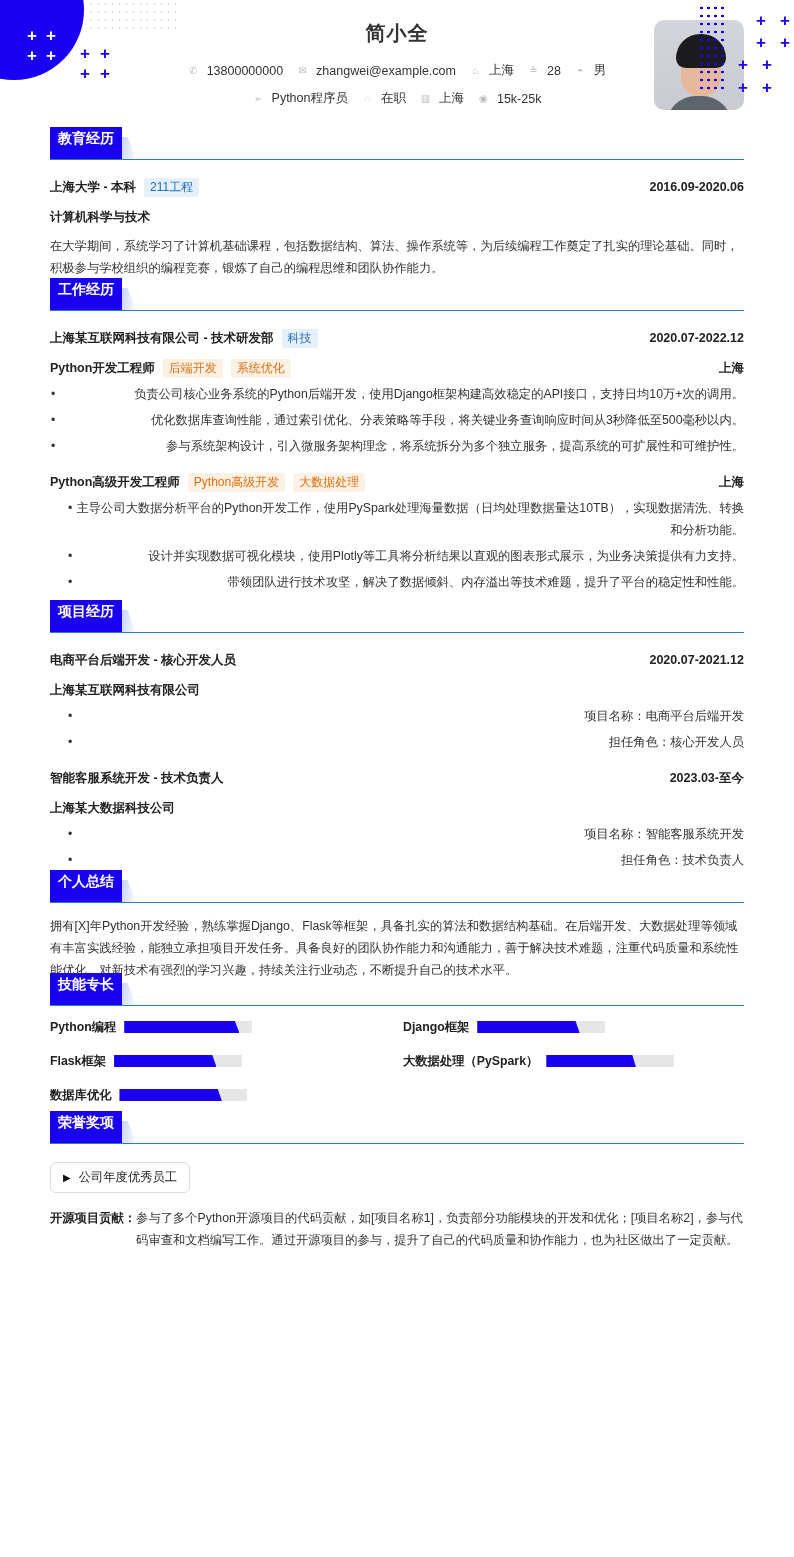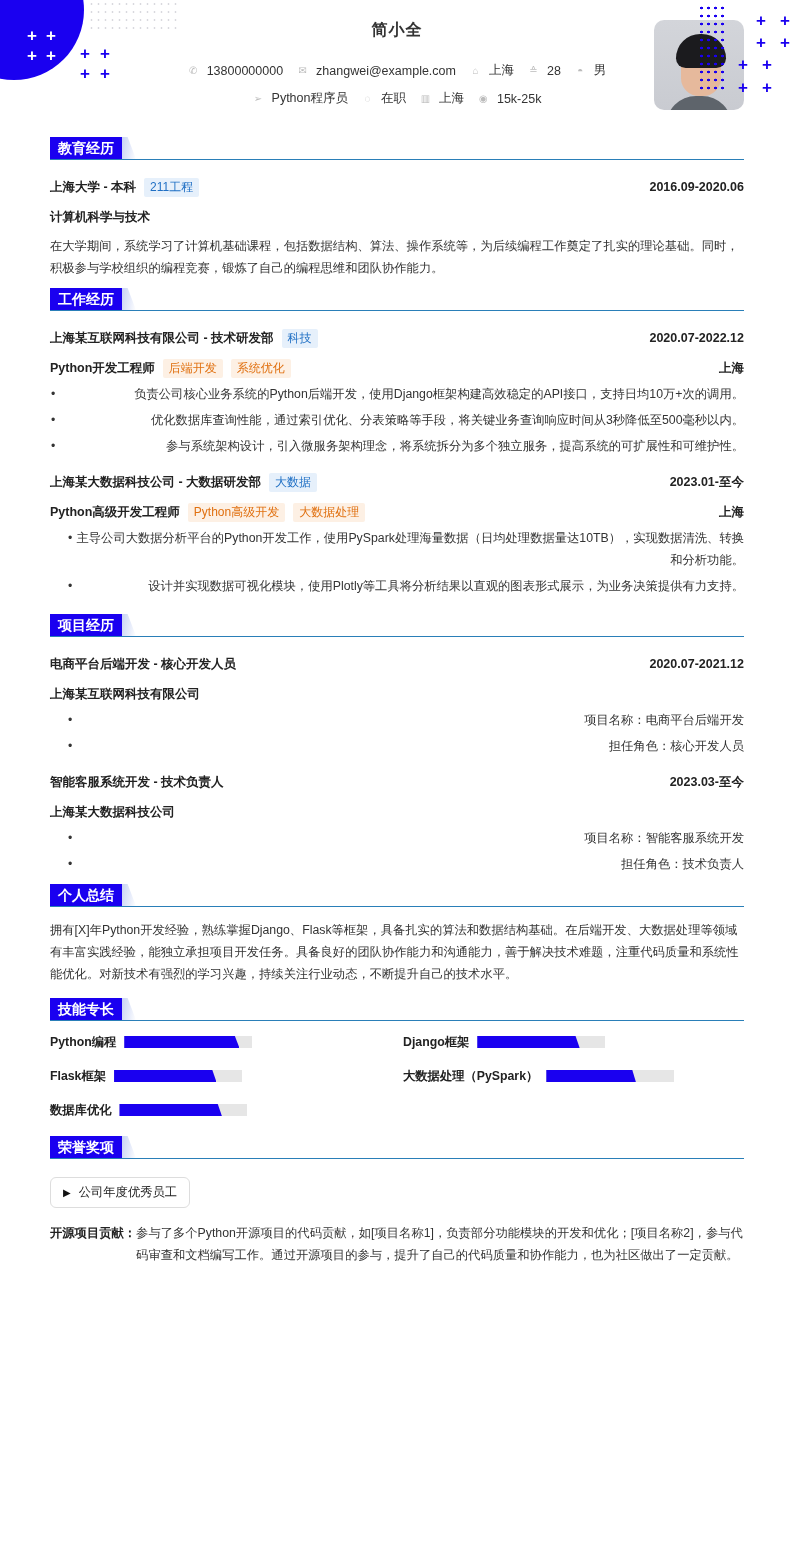--- a/index.html
+++ b/index.html
@@ -8,35 +8,35 @@
   .page { position: relative; width: 794px; min-height: 1557px; padding: 0 50px 20px 50px; }
   .deco-circle2 { position: absolute; left: -56px; top: -60px; width: 140px; height: 140px; border-radius: 50%; background: #1a00f0; }
   .plus { position: absolute; font-weight: bold; font-size: 17px; line-height: 1; }
   .plus.white { color: #ffffff; }
   .plus.blue { color: #1a00f0; }
   .dots { position: absolute; background-image: radial-gradient(circle, #c8c8d0 0.8px, transparent 1.2px); background-size: 7px 8px; opacity: .7; }
   .dots-blue { position: absolute; background-image: radial-gradient(circle, #1a00f0 1.2px, transparent 1.6px); background-size: 7px 8px; }
 
   
   .header { position: relative; height: 130px; }
-  .name { position: absolute; left: 0; right: 0; top: 20px; text-align: center; font-size: 16px; font-weight: bold; color: #333; letter-spacing: 1px; }
+  .name { position: absolute; left: 0; right: 0; top: 20px; text-align: center; font-size: 20px; font-weight: bold; color: #333; letter-spacing: 1px; }
   .info-row { position: absolute; left: 0; right: 0; display: flex; justify-content: center; gap: 14px; font-size: 12.5px; color: #333; }
   .info-row.r1 { top: 62px; padding-left: 0; }
   .info-row.r2 { top: 90px; }
   .info-item { display: flex; align-items: center; gap: 8px; white-space: nowrap; }
   .ico { display: inline-block; width: 11px; height: 11px; color: #bbb; font-size: 10px; line-height: 11px; text-align: center; }
   .avatar { position: absolute; right: 0; top: 20px; width: 90px; height: 90px; border-radius: 10px; background: linear-gradient(180deg,#d3d5da 0%,#c9cbd1 100%); overflow: hidden; }
   .avatar .hair { position: absolute; left: 22px; top: 14px; width: 50px; height: 34px; border-radius: 25px 25px 10px 10px; background: #1b1b1e; }
   .avatar .face { position: absolute; left: 27px; top: 28px; width: 40px; height: 48px; border-radius: 20px 20px 18px 18px; background: #e6b99c; }
   .avatar .body { position: absolute; left: 12px; top: 76px; width: 66px; height: 30px; border-radius: 30px 30px 0 0; background: #5e646b; }
 
   
   .section { margin-top: 8px; }
   .sec-head { position: relative; height: 22px; border-bottom: 1.5px solid #2a7fb8; margin-bottom: 12px; }
-  .sec-title { position: absolute; left: 0; bottom: 0; height: 22px; padding: 0 8px; background: #1a00f0; color: #fff; font-size: 14px; font-weight: bold; line-height: 22px; }
+  .sec-title { position: absolute; left: 0; bottom: 0; height: 32px; padding: 0 8px; background: #1a00f0; color: #fff; font-size: 14px; font-weight: bold; line-height: 22px; }
   .sec-tail { position: absolute; bottom: 0; height: 22px; width: 14px; background: linear-gradient(100deg, #c9d4f4 0%, #e7ecfa 60%, transparent 100%); clip-path: polygon(0 0, 40% 0, 100% 100%, 0 100%); }
 
   .row { display: flex; justify-content: space-between; align-items: center; height: 30px; font-size: 12.5px; font-weight: bold; color: #222; }
   .row .left { display: flex; align-items: center; gap: 8px; text-align: center; }
   .row .right { font-weight: bold; }
   .tag-blue { background: #e6f0fb; color: #1f6fc4; font-weight: normal; font-size: 12px; padding: 1px 6px; border-radius: 2px; }
   .tag-orange { background: #fdf0e4; color: #e07010; font-weight: normal; font-size: 12px; padding: 1px 6px; border-radius: 2px; }
   .para { font-size: 12.3px; line-height: 22px; color: #333; margin-top: 3px; }
   ul.bullets { list-style: none; }
   ul.bullets li { position: relative; font-size: 12.3px; line-height: 22px; color: #333; padding-left: 17px; margin-bottom: 4px; text-indent: 0; text-align: right; }
@@ -179,36 +179,30 @@
       <ul class="bullets">
         <li>负责公司核心业务系统的Python后端开发，使用Django框架构建高效稳定的API接口，支持日均10万+次的调用。</li>
         <li>优化数据库查询性能，通过索引优化、分表策略等手段，将关键业务查询响应时间从3秒降低至500毫秒以内。</li>
         <li>参与系统架构设计，引入微服务架构理念，将系统拆分为多个独立服务，提高系统的可扩展性和可维护性。</li>
       </ul>
     </div>
 
     <div class="entry">
       <div class="row">
         <div class="left">
-          <span>上海某大数据科技公司 - 大数据研发部</span>
-          <span class="tag-blue">大数据</span>
-        </div>
-        <span class="right">2023.01-至今</span>
-      </div>
-      <div class="row">
-        <div class="left">
           <span>Python高级开发工程师</span>
           <span class="tag-orange">Python高级开发</span>
           <span class="tag-orange">大数据处理</span>
         </div>
         <span class="right">上海</span>
       </div>
       <ul class="bullets hang">
         <li>主导公司大数据分析平台的Python开发工作，使用PySpark处理海量数据（日均处理数据量达10TB），实现数据清洗、转换和分析功能。</li>
         <li>设计并实现数据可视化模块，使用Plotly等工具将分析结果以直观的图表形式展示，为业务决策提供有力支持。</li>
+        <li>带领团队进行技术攻坚，解决了数据倾斜、内存溢出等技术难题，提升了平台的稳定性和性能。</li>
       </ul>
     </div>
   </section>
 
   <section class="section" style="margin-top:18px;">
     <div class="sec-head">
       <span class="sec-title">项目经历</span>
       <span class="sec-tail" style="left:72px;"></span>
     </div>
 
@@ -242,21 +236,21 @@
   </section>
 
   <section class="section">
     <div class="sec-head">
       <span class="sec-title">个人总结</span>
       <span class="sec-tail" style="left:72px;"></span>
     </div>
     <p class="para">拥有[X]年Python开发经验，熟练掌握Django、Flask等框架，具备扎实的算法和数据结构基础。在后端开发、大数据处理等领域有丰富实践经验，能独立承担项目开发任务。具备良好的团队协作能力和沟通能力，善于解决技术难题，注重代码质量和系统性能优化。对新技术有强烈的学习兴趣，持续关注行业动态，不断提升自己的技术水平。</p>
   </section>
 
-  <section class="section" style="margin-top:14px;">
+  <section class="section" style="margin-top:3px;">
     <div class="sec-head">
       <span class="sec-title">技能专长</span>
       <span class="sec-tail" style="left:72px;"></span>
     </div>
     <div class="skills">
       <div class="skill">
         <span>Python编程</span>
         <div class="bar">
             <div class="fill" style="width: 90%;"></div>
           </div>

